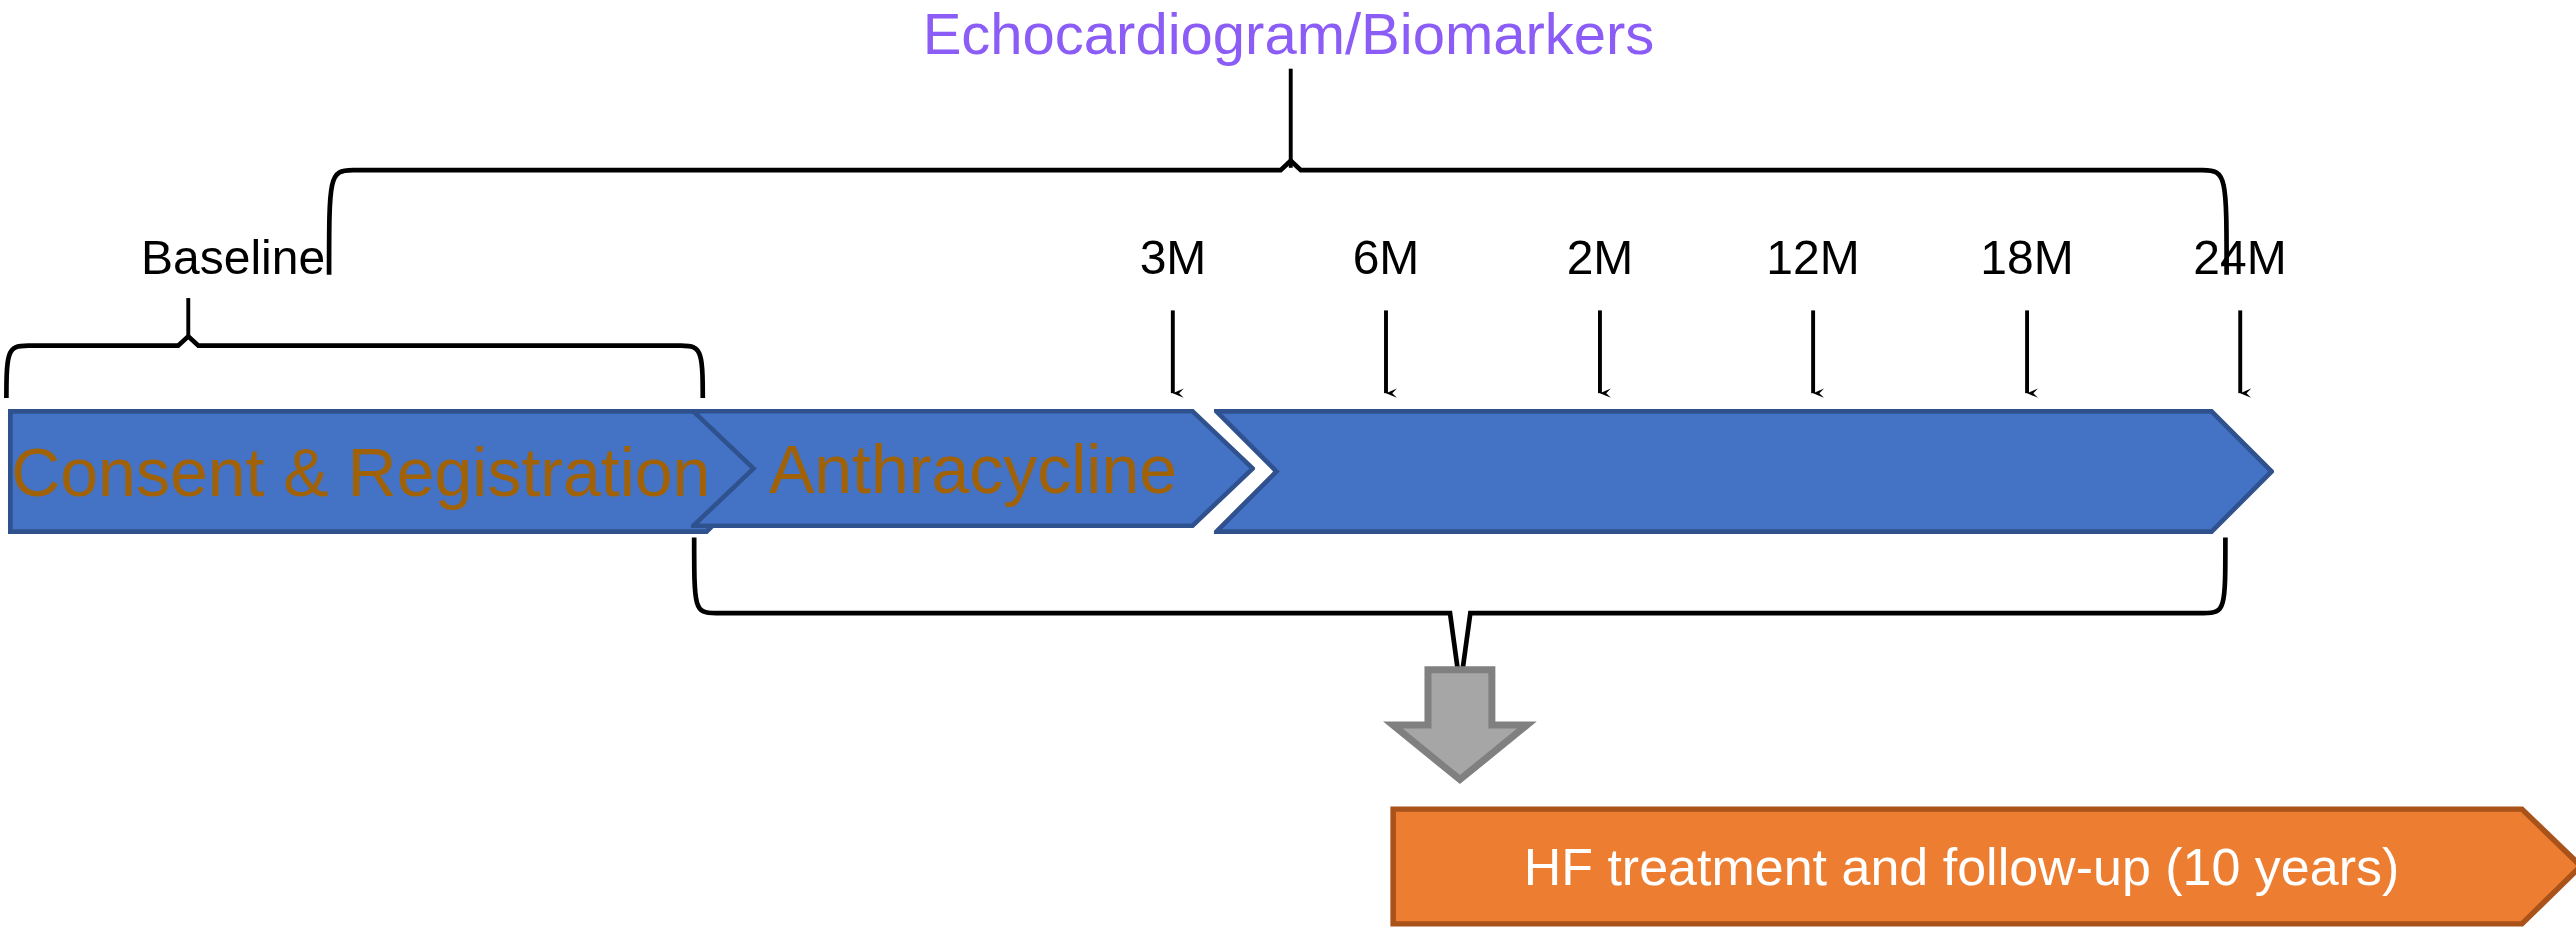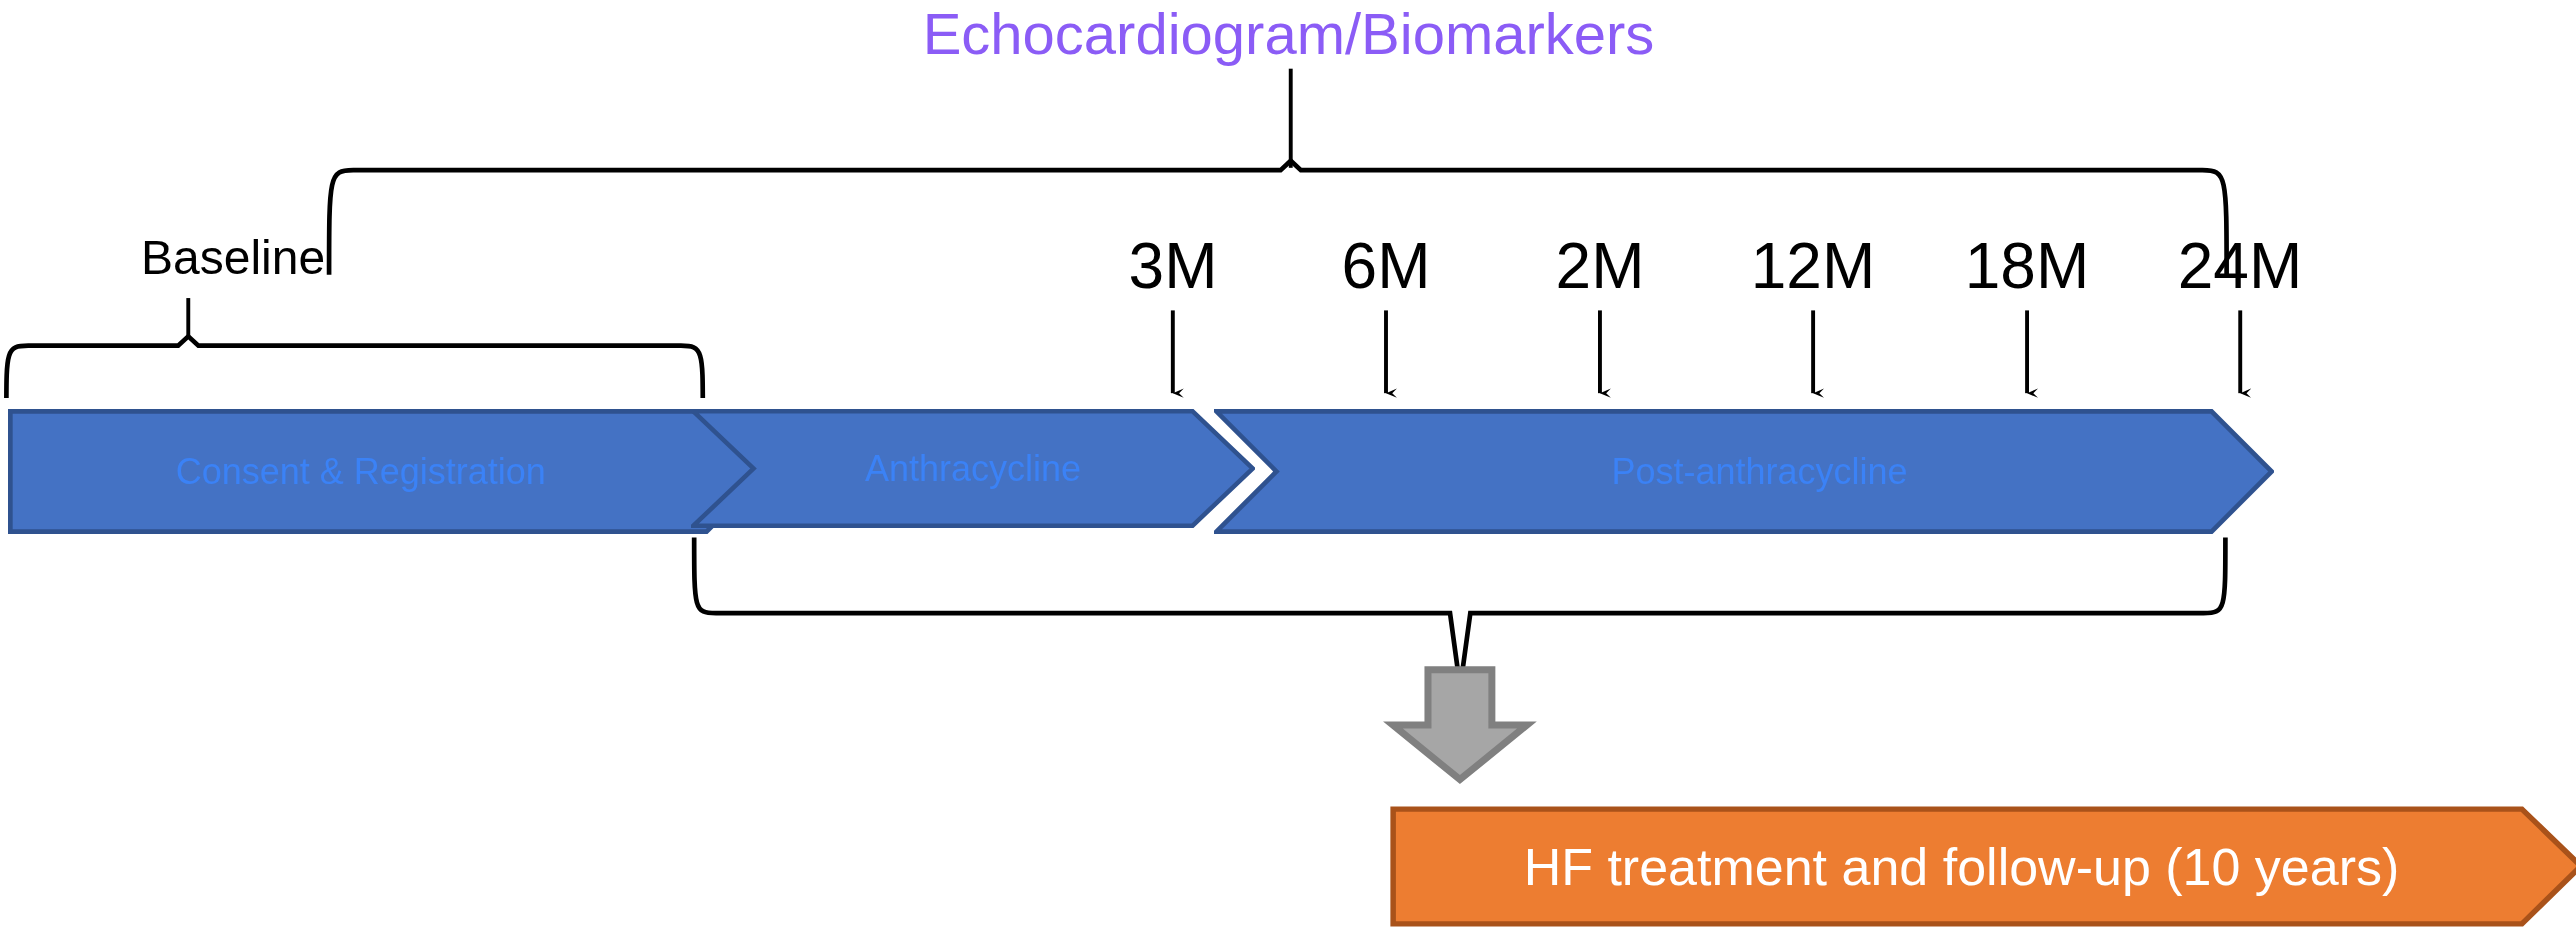--- a/index.html
+++ b/index.html
@@ -21,41 +21,41 @@
   .abs { position: absolute; }
 
   
   .title-text {
     font-size: 58px;
     color: #8b5cf6;
     white-space: nowrap;
     line-height: 1;
   }
   .tick-label {
-    font-size: 64px;
+    font-size: 48px;
     color: #000000;
     white-space: nowrap;
     line-height: 1;
     text-align: center;
   }
   .baseline-label {
     font-size: 48px;
     color: #000000;
     white-space: nowrap;
     line-height: 1;
   }
   .cardio-label {
     font-size: 52px;
     color: #000000;
     white-space: nowrap;
     line-height: 1;
   }
   .phase-text {
-    font-size: 36px;
-    color: #3b82f6;
+    font-size: 68px;
+    color: #a16207;
     white-space: nowrap;
     line-height: 1;
   }
   .hf-text {
     font-size: 52px;
     color: #ffffff;
     white-space: nowrap;
     line-height: 1;
   }
 
@@ -151,21 +151,20 @@
     <svg viewBox="0 0 722 160" preserveAspectRatio="none">
       <path d="M 3 3 L 642 3 L 719 80 L 642 157 L 3 157 L 80 80 Z" fill="#4472C4" stroke="#2F528F" stroke-width="6"></path>
     </svg>
     <span class="lbl phase-text">Anthracycline</span>
   </div>
 
   <div class="phase" style="left:1214px; top:409px; width:1060px; height:125px; background:transparent;">
     <svg viewBox="0 0 1358 160" preserveAspectRatio="none">
       <path d="M 3 3 L 1278 3 L 1355 80 L 1278 157 L 3 157 L 80 80 Z" fill="#4472C4" stroke="#2F528F" stroke-width="6"></path>
     </svg>
-    <span class="lbl phase-text" style="margin-left:31px;">Post-anthracycline</span>
   </div>
 
   <svg class="overlay" width="2576" height="180" style="left:0; top:531px;" viewBox="0 0 3299 230">
     <path d="M 889 8
              C 889 100, 889 105, 917 105
              L 1857 105
              L 1870 200
              L 1883 105
              L 2822 105
              C 2850 105, 2850 100, 2850 8" stroke="#000000" stroke-width="6" fill="none"></path>

